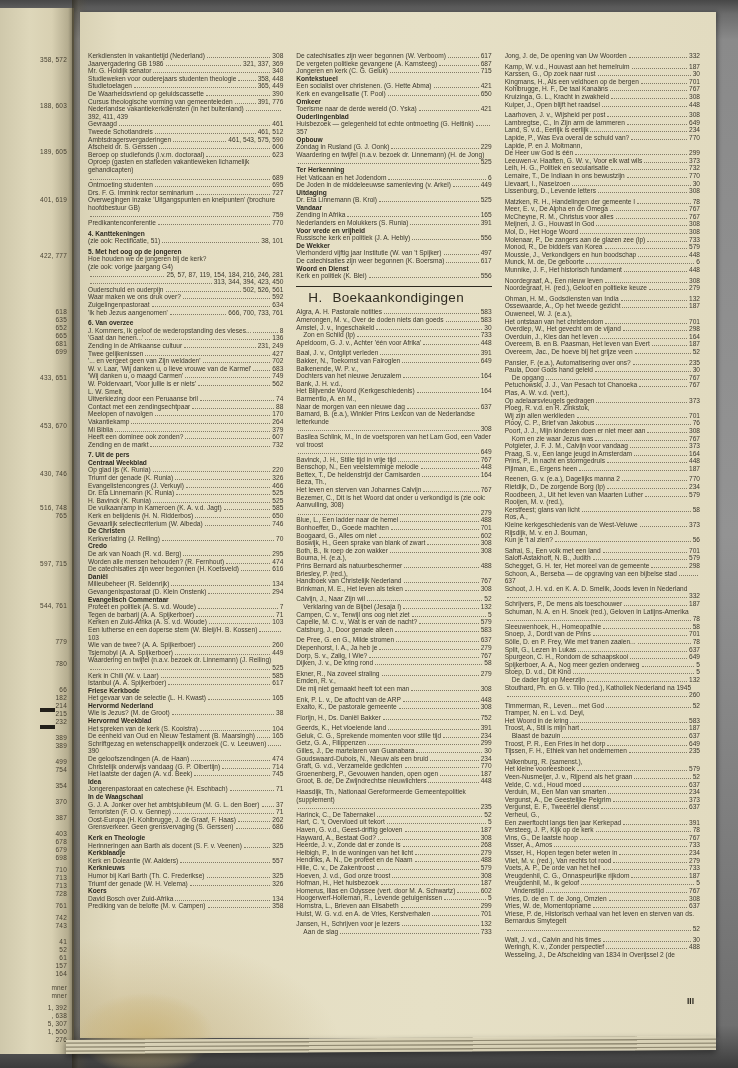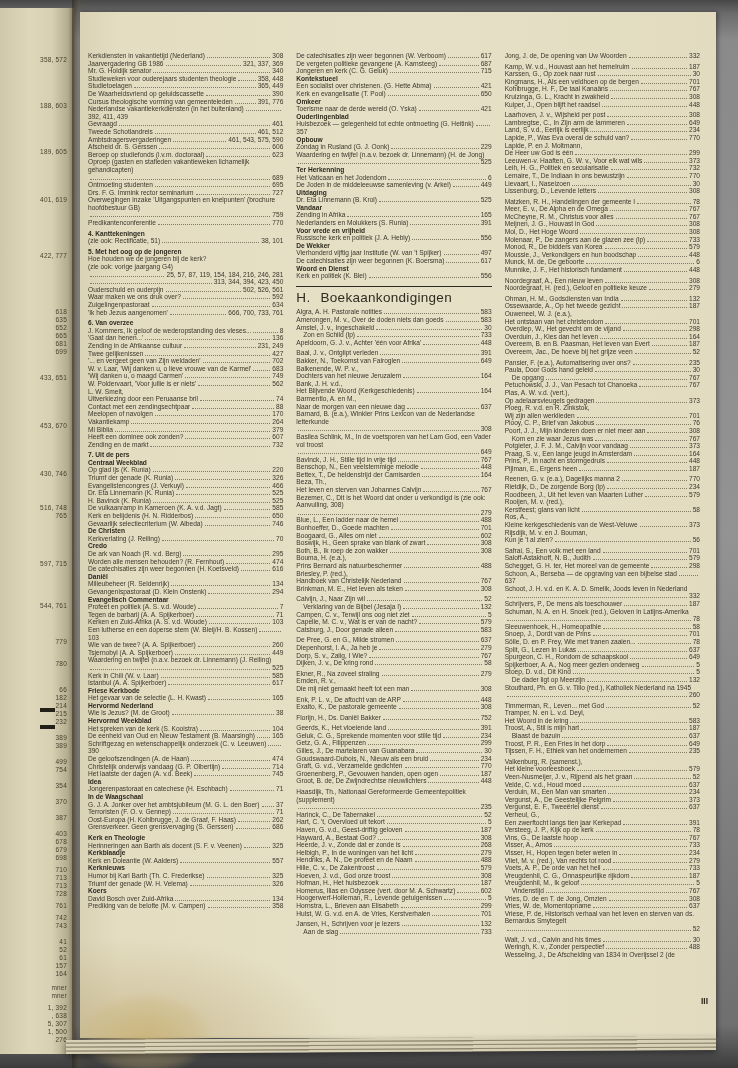--- a/index.html
+++ b/index.html
@@ -29,22 +29,22 @@
   .content{position:absolute;left:8px;top:40px;right:16px;bottom:26px;display:flex;gap:13px;}
   .col{flex:1 1 0;min-width:0;color:#3b372c;font-size:6.6px;line-height:7.6px;}
   .entry{display:flex;flex-wrap:wrap;align-items:baseline;}
   .entry .t{max-width:100%;}
   .entry.ind .t{padding-left:7px;}
   .leader{flex:1 1 12px;min-width:12px;border-bottom:1px dotted #817a66;margin:0 2px 1.5px 2px;}
   .p{white-space:nowrap;text-align:right;}
   .heading{font-weight:bold;color:#2c2920;}
   .spacer{height:3px;}
   .rule{border-top:1.6px solid #2c2920;margin:6px 0 7px 0;}
-  .big-heading{font-size:13.5px;color:#2f2b21;word-spacing:6px;letter-spacing:.3px;margin:0 0 7px 0;}
-  .pageno{position:absolute;right:8px;bottom:32px;font-weight:bold;font-size:8.5px;color:#2c2920;text-align:right;}
+  .big-heading{font-size:13.5px;color:#2f2b21;word-spacing:6px;letter-spacing:.3px;margin:0 0 7px 12px;}
+  .pageno{position:absolute;right:22px;bottom:32px;font-weight:bold;font-size:8.5px;color:#2c2920;text-align:right;}
 </style>
 </head>
 <body>
 
 <div class="scan">
   <div class="facing">
     <div class="spine-nums">
         <div class="spine-num" style="top: 48px;">358, 572</div>
         <div class="spine-num" style="top: 94px;">188, 603</div>
         <div class="spine-num" style="top: 140px;">189, 605</div>

